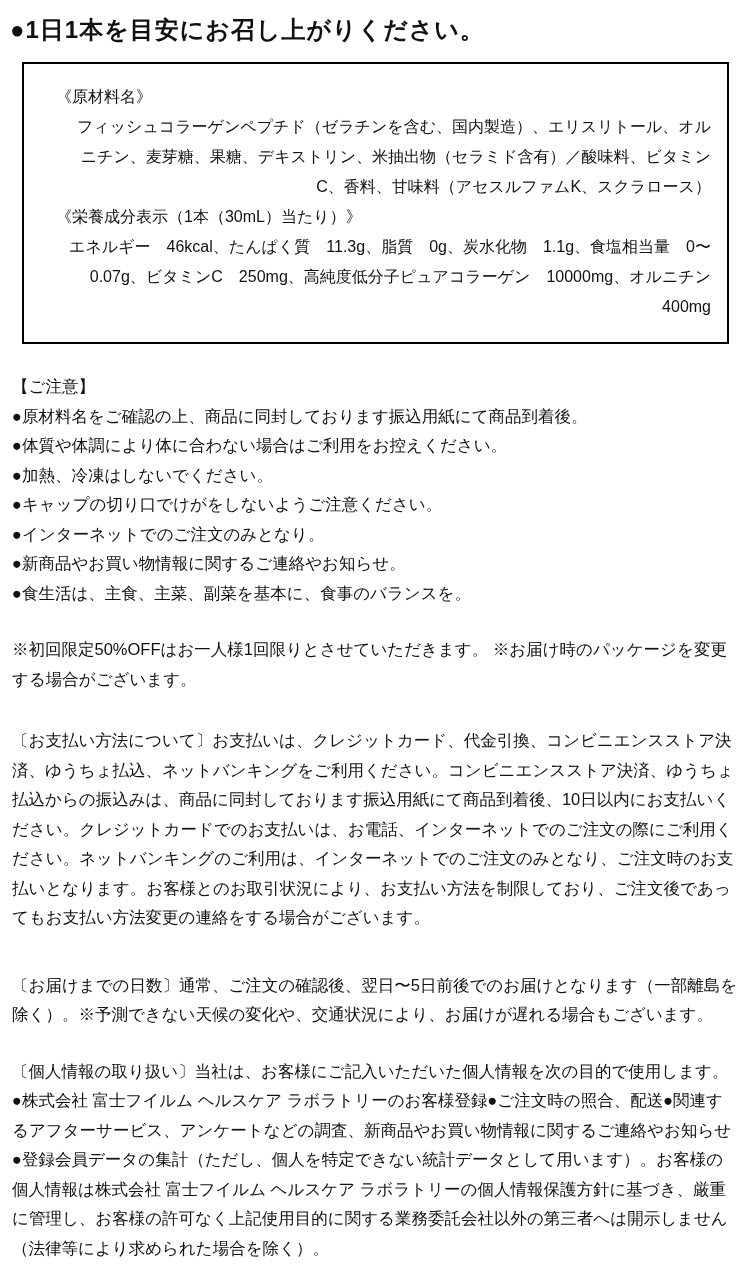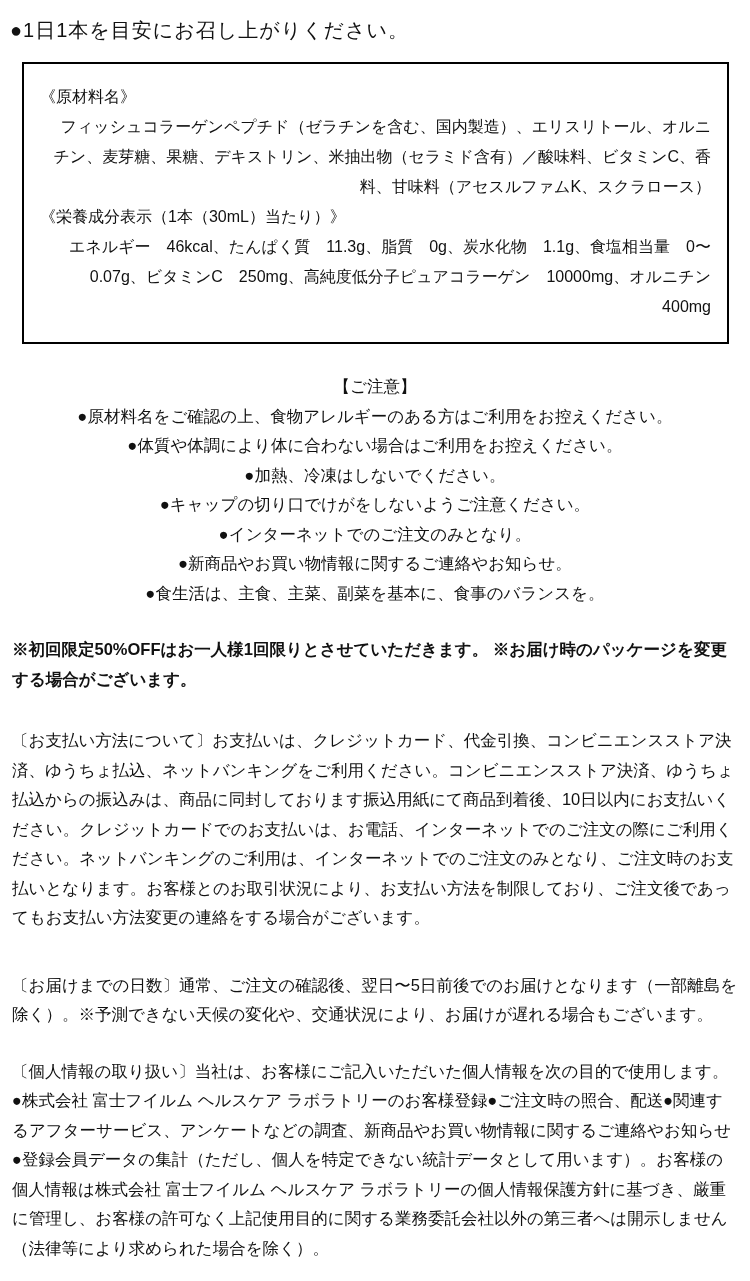--- a/index.html
+++ b/index.html
@@ -10,63 +10,62 @@
     font-family: "Liberation Sans", sans-serif;
   }
   .page {
     width: 750px;
     min-height: 1281px;
     box-sizing: border-box;
     padding: 10px 12px 30px 10px;
     background: #ffffff;
   }
   .serving-note {
-    font-size: 20px;
-    font-weight: 400;
+    font-size: 24px;
+    font-weight: 700;
     letter-spacing: 1px;
     margin: 4px 0 0 0;
     line-height: 32px;
   }
   .info-box {
     border: 2px solid #000000;
     margin: 16px 9px 0 12px;
-    padding: 18px 16px 20px 16px;
+    padding: 18px 16px 20px 32px;
     font-size: 16px;
     line-height: 30px;
   }
   .box-heading {
     margin: 0;
   }
   .box-text {
     margin: 0 0 0 5px;
     text-align: right;
   }
   .body-text {
     font-size: 16.5px;
     line-height: 29.5px;
   }
   .caution-section {
     margin: 28px 0 0 2px;
-    text-align: center;
   }
   .caution-heading {
     margin: 0;
   }
   .caution-list {
     list-style: none;
     margin: 0;
     padding: 0;
   }
   .caution-list li {
     margin: 0;
   }
   .para {
     margin: 0 0 0 2px;
   }
-  .para.first-time { margin-top: 27px; font-weight: bold; }
+  .para.first-time { margin-top: 27px; }
   .para.payment    { margin-top: 32px; }
   .para.delivery   { margin-top: 38px; }
   .para.privacy    { margin-top: 27px; }
 </style>
 </head>
 <body>
 
 <div class="page">
 
   <h1 class="serving-note">●1日1本を目安にお召し上がりください。</h1>
@@ -74,21 +73,21 @@
   <div class="info-box">
     <p class="box-heading">《原材料名》</p>
     <p class="box-text">フィッシュコラーゲンペプチド（ゼラチンを含む、国内製造）、エリスリトール、オルニチン、麦芽糖、果糖、デキストリン、米抽出物（セラミド含有）／酸味料、ビタミンC、香料、甘味料（アセスルファムK、スクラロース）</p>
     <p class="box-heading">《栄養成分表示（1本（30mL）当たり）》</p>
     <p class="box-text">エネルギー　46kcal、たんぱく質　11.3g、脂質　0g、炭水化物　1.1g、食塩相当量　0〜0.07g、ビタミンC　250mg、高純度低分子ピュアコラーゲン　10000mg、オルニチン　400mg</p>
   </div>
 
   <section class="caution-section body-text">
     <p class="caution-heading">【ご注意】</p>
     <ul class="caution-list">
-      <li>●原材料名をご確認の上、食物アレルギーのある方はご利用をお控えください。</li>
+      <li>●原材料名をご確認の上、商品に同封しております振込用紙にて商品到着後。</li>
       <li>●体質や体調により体に合わない場合はご利用をお控えください。</li>
       <li>●加熱、冷凍はしないでください。</li>
       <li>●キャップの切り口でけがをしないようご注意ください。</li>
       <li>●インターネットでのご注文のみとなり。</li>
       <li>●新商品やお買い物情報に関するご連絡やお知らせ。</li>
       <li>●食生活は、主食、主菜、副菜を基本に、食事のバランスを。</li>
     </ul>
   </section>
 
   <p class="para first-time body-text">※初回限定50%OFFはお一人様1回限りとさせていただきます。 ※お届け時のパッケージを変更する場合がございます。</p>

